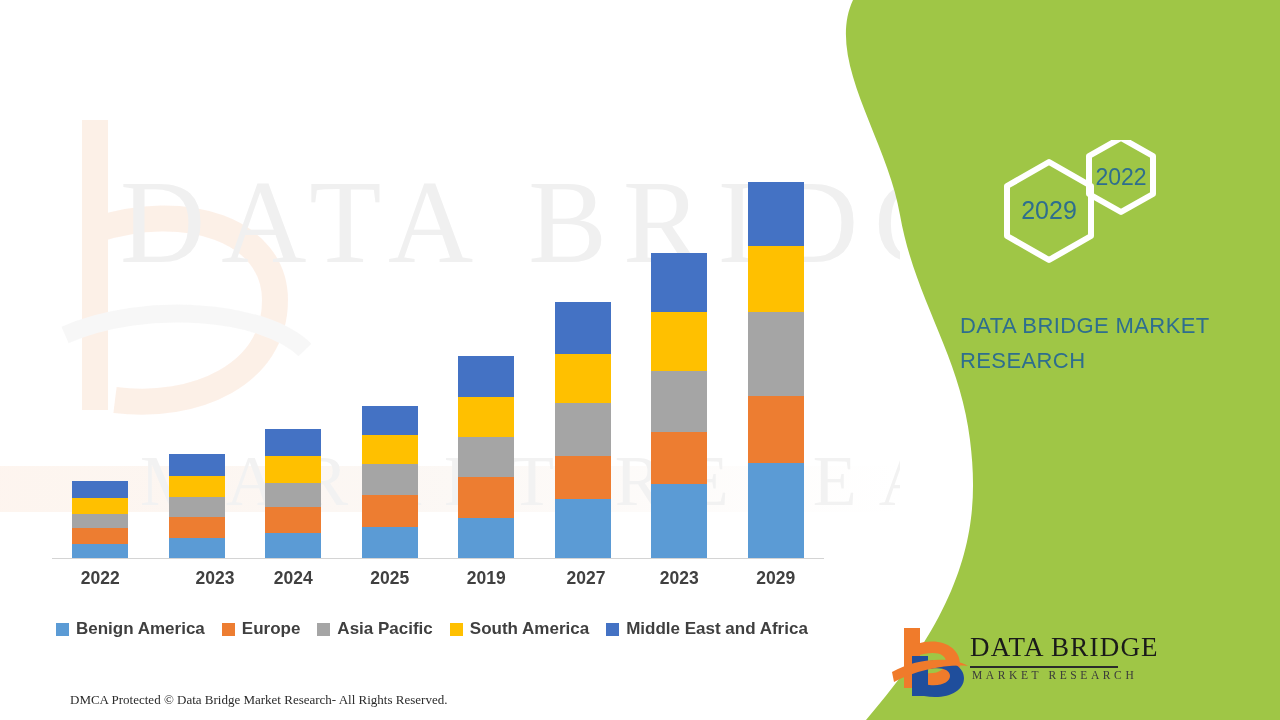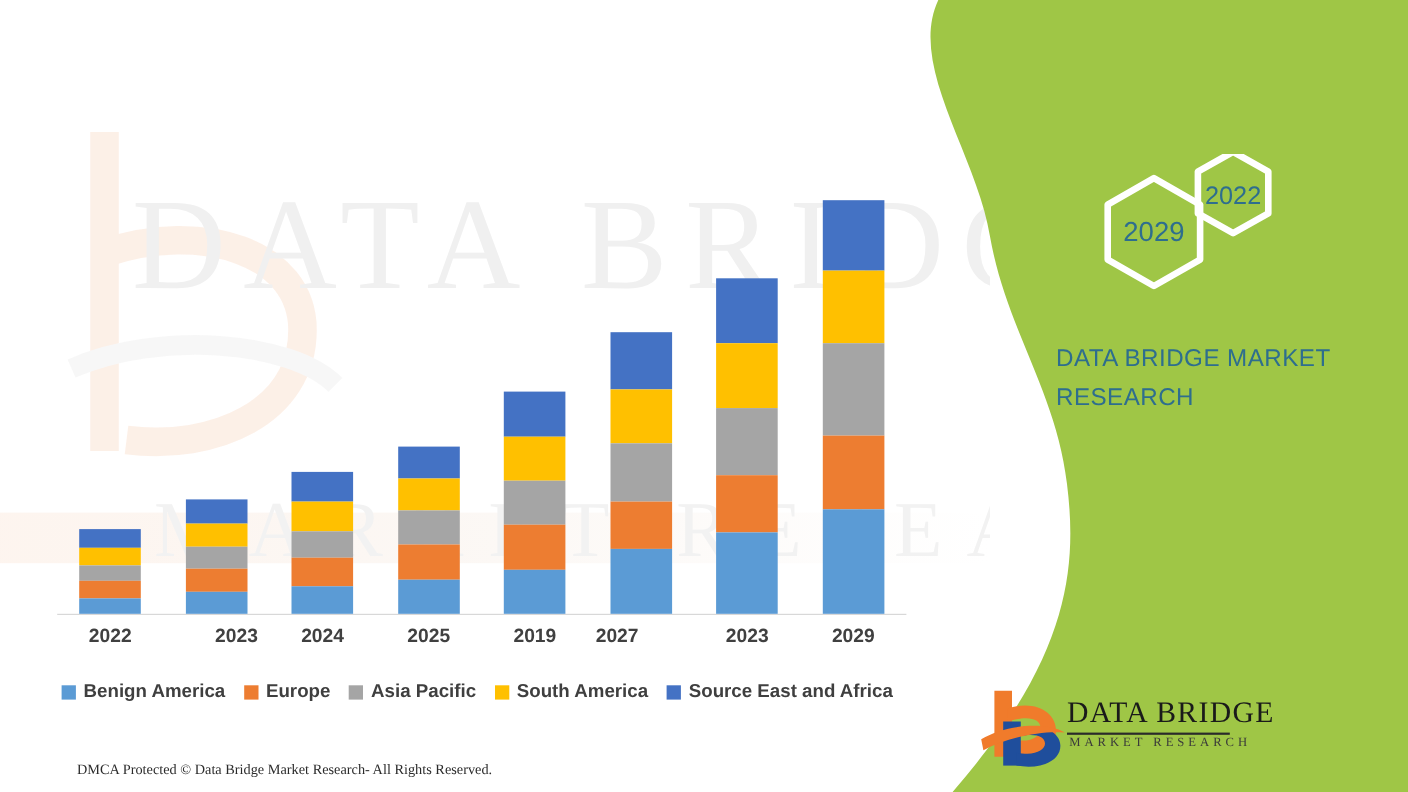--- a/index.html
+++ b/index.html
@@ -176,21 +176,21 @@
           <div class="seg" style="height: 63.9391px; background: rgb(68, 114, 196);"></div>
         </div>
       </div>
   </div>
   <div class="xlabels" id="xlabels">
       <div class="xlabel" style="left: 20.25px;">2022</div>
       <div class="xlabel" style="left: 135px;">2023</div>
       <div class="xlabel" style="left: 213.25px;">2024</div>
       <div class="xlabel" style="left: 309.75px;">2025</div>
       <div class="xlabel" style="left: 406.25px;">2019</div>
-      <div class="xlabel" style="left: 481px;">2027</div>
+      <div class="xlabel" style="left: 506px;">2027</div>
       <div class="xlabel" style="left: 599.25px;">2023</div>
       <div class="xlabel" style="left: 695.75px;">2029</div>
     </div>
 
   <div class="legend" id="legend">
       <div class="lg-item">
         <span class="lg-swatch" style="background: rgb(91, 155, 213);"></span>
         <span class="lg-label">Benign America</span>
       </div>
       <div class="lg-item">
@@ -200,21 +200,21 @@
       <div class="lg-item">
         <span class="lg-swatch" style="background: rgb(165, 165, 165);"></span>
         <span class="lg-label">Asia Pacific</span>
       </div>
       <div class="lg-item">
         <span class="lg-swatch" style="background: rgb(255, 192, 0);"></span>
         <span class="lg-label">South America</span>
       </div>
       <div class="lg-item">
         <span class="lg-swatch" style="background: rgb(68, 114, 196);"></span>
-        <span class="lg-label">Source East and Africa</span>
+        <span class="lg-label">Middle East and Africa</span>
       </div>
     </div>
 
   <div class="foot foot-left">DMCA Protected © Data Bridge Market Research- All Rights Reserved.</div>
 
   <div class="green-panel">
     <svg class="green-svg" width="460" height="720" viewBox="0 0 460 720">
       <path d="M33 0 L460 0 L460 720 L46 720 C150 600 160 520 150 440 C140 355 95 300 80 215 C68 140 5 60 33 0 Z" fill="#9FC646"></path>
     </svg>
   </div>

